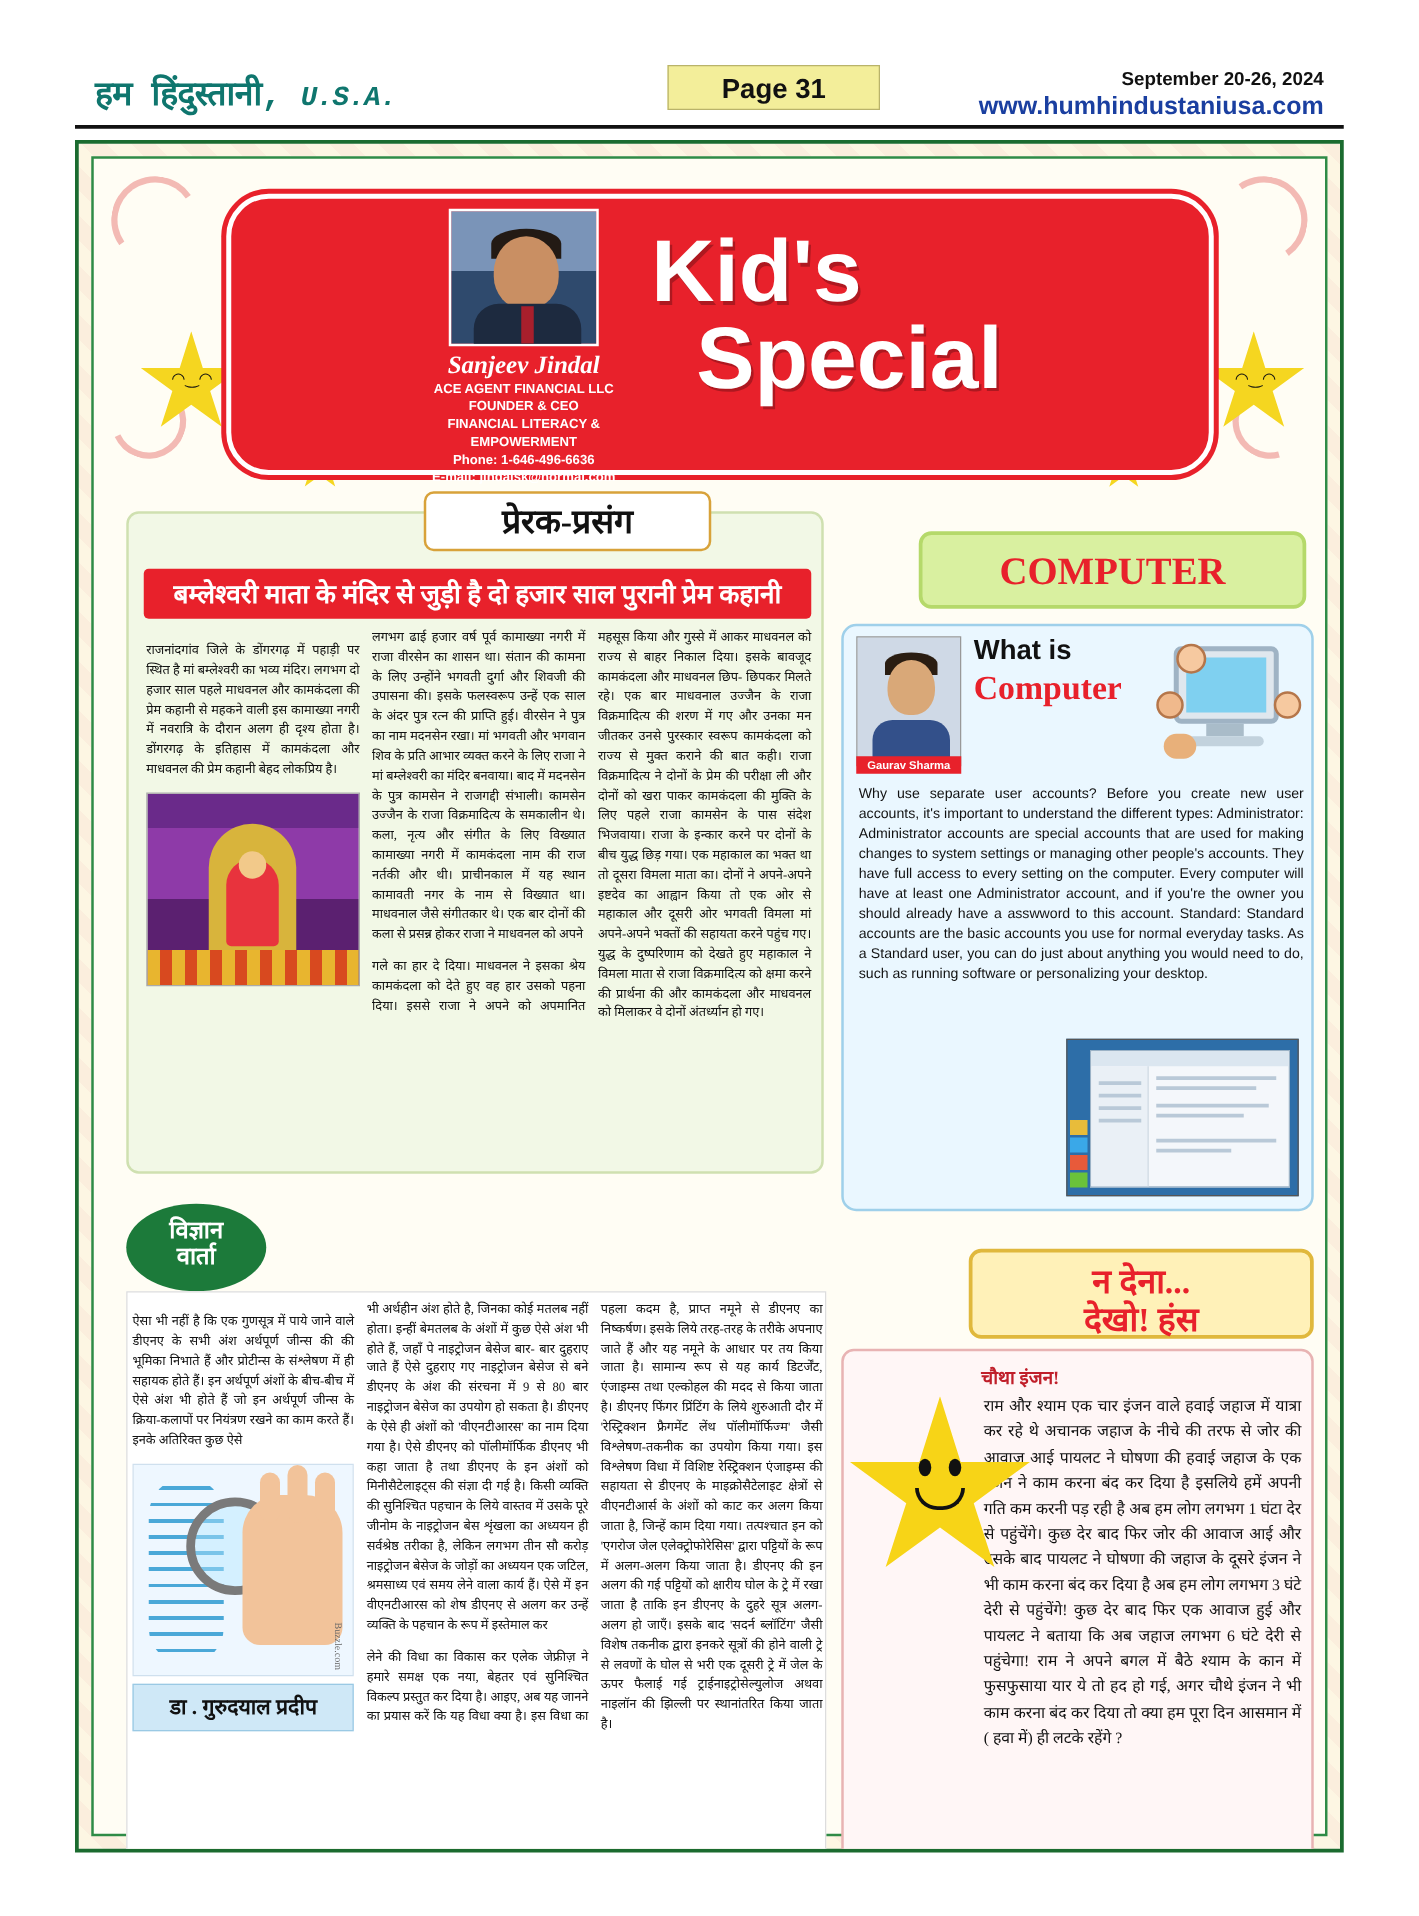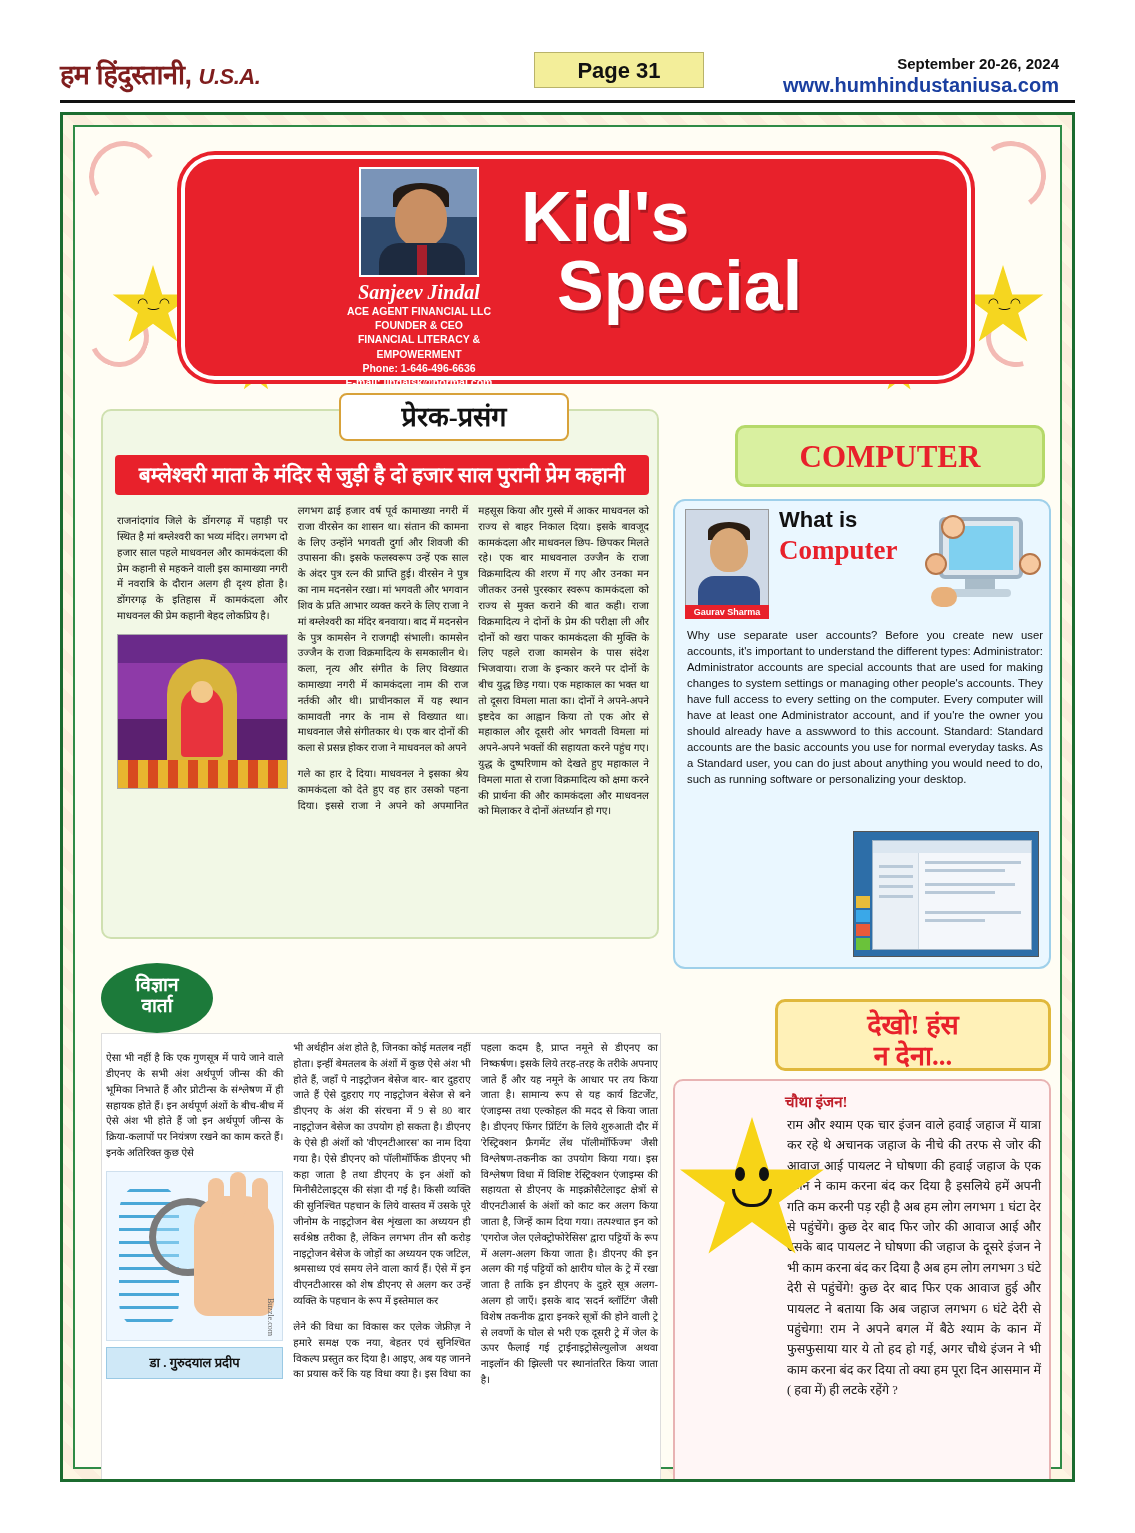--- a/index.html
+++ b/index.html
@@ -11,23 +11,23 @@
     position:relative;
     overflow:hidden;
   }
 
   
   .masthead {
     position:absolute; left:60px; top:55px; width:1015px; height:48px;
     border-bottom:3px solid #111;
   }
   .masthead-left {
-    position:absolute; left:0; top:0;
-    font-family:Liberation Sans, sans-serif;
-    font-weight:bold; font-size:27px; color:#7f1d1d;
+    position:absolute; left:16px; top:0;
+    font-family:Liberation Mono, monospace;
+    font-weight:bold; font-size:27px; color:#0f766e;
     letter-spacing:-0.5px;
   }
   .masthead-left .ital { font-style:italic; font-size:22px; }
   .page-badge {
     position:absolute; left:474px; top:-3px; width:170px; height:36px;
     background:#f3ee9a; border:1px solid #b9b36a;
     text-align:center; line-height:36px;
     font-weight:bold; font-size:22px; color:#111;
   }
   .masthead-right {
@@ -265,21 +265,21 @@
   }
   .dna-finger {
     position:absolute; background:#f2c39a; border-radius:8px;
   }
   .dna-credit {
     position:absolute; right:6px; bottom:4px; font-size:8px; color:#666;
     writing-mode:vertical-rl;
   }
   .doctor-name {
     background:#cfe8f7; border:1px solid #9ac9e4; color:#111;
-    font-weight:bold; font-size:13px; text-align:center; padding:5px 2px;
+    font-weight:bold; font-size:17px; text-align:center; padding:5px 2px;
     margin:6px 0; font-family:"Liberation Serif", serif;
   }
 
   
   .dekho-head {
     position:absolute; left:700px; top:872px; width:276px; height:72px;
     background:#fff1b8; border:3px solid #e0b83c; border-radius:10px;
     text-align:center; color:#e8212b;
     font-family:"Liberation Serif", serif; font-weight:bold; font-size:27px;
     line-height:1.15; padding-top:8px;
@@ -448,22 +448,22 @@
           <div class="dna-finger" style="right:58px; top:6px; width:16px; height:40px;"></div>
           <div class="dna-credit">Buzzle.com</div>
         </div>
         <div class="doctor-name">डा . गुरुदयाल प्रदीप</div>
         <p>भी अर्थहीन अंश होते है, जिनका कोई मतलब नहीं होता। इन्हीं बेमतलब के अंशों में कुछ ऐसे अंश भी होते हैं, जहाँ पे नाइट्रोजन बेसेज बार- बार दुहराए जाते हैं ऐसे दुहराए गए नाइट्रोजन बेसेज से बने डीएनए के अंश की संरचना में 9 से 80 बार नाइट्रोजन बेसेज का उपयोग हो सकता है। डीएनए के ऐसे ही अंशों को 'वीएनटीआरस' का नाम दिया गया है। ऐसे डीएनए को पॉलीमॉर्फिक डीएनए भी कहा जाता है तथा डीएनए के इन अंशों को मिनीसैटेलाइट्स की संज्ञा दी गई है। किसी व्यक्ति की सुनिश्चित पहचान के लिये वास्तव में उसके पूरे जीनोम के नाइट्रोजन बेस शृंखला का अध्ययन ही सर्वश्रेष्ठ तरीका है, लेकिन लगभग तीन सौ करोड़ नाइट्रोजन बेसेज के जोड़ों का अध्ययन एक जटिल, श्रमसाध्य एवं समय लेने वाला कार्य हैं। ऐसे में इन वीएनटीआरस को शेष डीएनए से अलग कर उन्हें व्यक्ति के पहचान के रूप में इस्तेमाल कर</p>
         <p>लेने की विधा का विकास कर एलेक जेफ्रीज़ ने हमारे समक्ष एक नया, बेहतर एवं सुनिश्चित विकल्प प्रस्तुत कर दिया है। आइए, अब यह जानने का प्रयास करें कि यह विधा क्या है। इस विधा का पहला कदम है, प्राप्त नमूने से डीएनए का निष्कर्षण। इसके लिये तरह-तरह के तरीके अपनाए जाते हैं और यह नमूने के आधार पर तय किया जाता है। सामान्य रूप से यह कार्य डिटर्जेंट, एंजाइम्स तथा एल्कोहल की मदद से किया जाता है। डीएनए फिंगर प्रिंटिंग के लिये शुरुआती दौर में 'रेस्ट्रिक्शन फ्रैगमेंट लेंथ पॉलीमॉर्फिज्म' जैसी विश्लेषण-तकनीक का उपयोग किया गया। इस विश्लेषण विधा में विशिष्ट रेस्ट्रिक्शन एंजाइम्स की सहायता से डीएनए के माइक्रोसैटेलाइट क्षेत्रों से वीएनटीआर्स के अंशों को काट कर अलग किया जाता है, जिन्हें काम दिया गया। तत्पश्चात इन को 'एगरोज जेल एलेक्ट्रोफोरेसिस' द्वारा पट्टियों के रूप में अलग-अलग किया जाता है। डीएनए की इन अलग की गई पट्टियों को क्षारीय घोल के ट्रे में रखा जाता है ताकि इन डीएनए के दुहरे सूत्र अलग-अलग हो जाएँ। इसके बाद 'सदर्न ब्लॉटिंग' जैसी विशेष तकनीक द्वारा इनकरे सूत्रों की होने वाली ट्रे से लवणों के घोल से भरी एक दूसरी ट्रे में जेल के ऊपर फैलाई गई ट्राईनाइट्रोसेल्युलोज अथवा नाइलॉन की झिल्ली पर स्थानांतरित किया जाता है।</p>
       </div>
     </div>
 
     <div class="dekho-head">
+      <div>न देना...</div>
       <div>देखो! हंस</div>
-      <div>न देना...</div>
     </div>
     <div class="dekho-box">
       <div class="dekho-title">चौथा इंजन!</div>
       <div class="dekho-text">राम और श्याम एक चार इंजन वाले हवाई जहाज में यात्रा कर रहे थे अचानक जहाज के नीचे की तरफ से जोर की आवाज आई पायलट ने घोषणा की हवाई जहाज के एक इंजन ने काम करना बंद कर दिया है इसलिये हमें अपनी गति कम करनी पड़ रही है अब हम लोग लगभग 1 घंटा देर से पहुंचेंगे। कुछ देर बाद फिर जोर की आवाज आई और उसके बाद पायलट ने घोषणा की जहाज के दूसरे इंजन ने भी काम करना बंद कर दिया है अब हम लोग लगभग 3 घंटे देरी से पहुंचेंगे! कुछ देर बाद फिर एक आवाज हुई और पायलट ने बताया कि अब जहाज लगभग 6 घंटे देरी से पहुंचेगा! राम ने अपने बगल में बैठे श्याम के कान में फुसफुसाया यार ये तो हद हो गई, अगर चौथे इंजन ने भी काम करना बंद कर दिया तो क्या हम पूरा दिन आसमान में ( हवा में) ही लटके रहेंगे ?</div>
     </div>
     <div class="big-star"></div>
     <div class="big-star-face">
       <span class="eye"></span><span class="eye"></span>
       <div class="smile"></div>
     </div>

